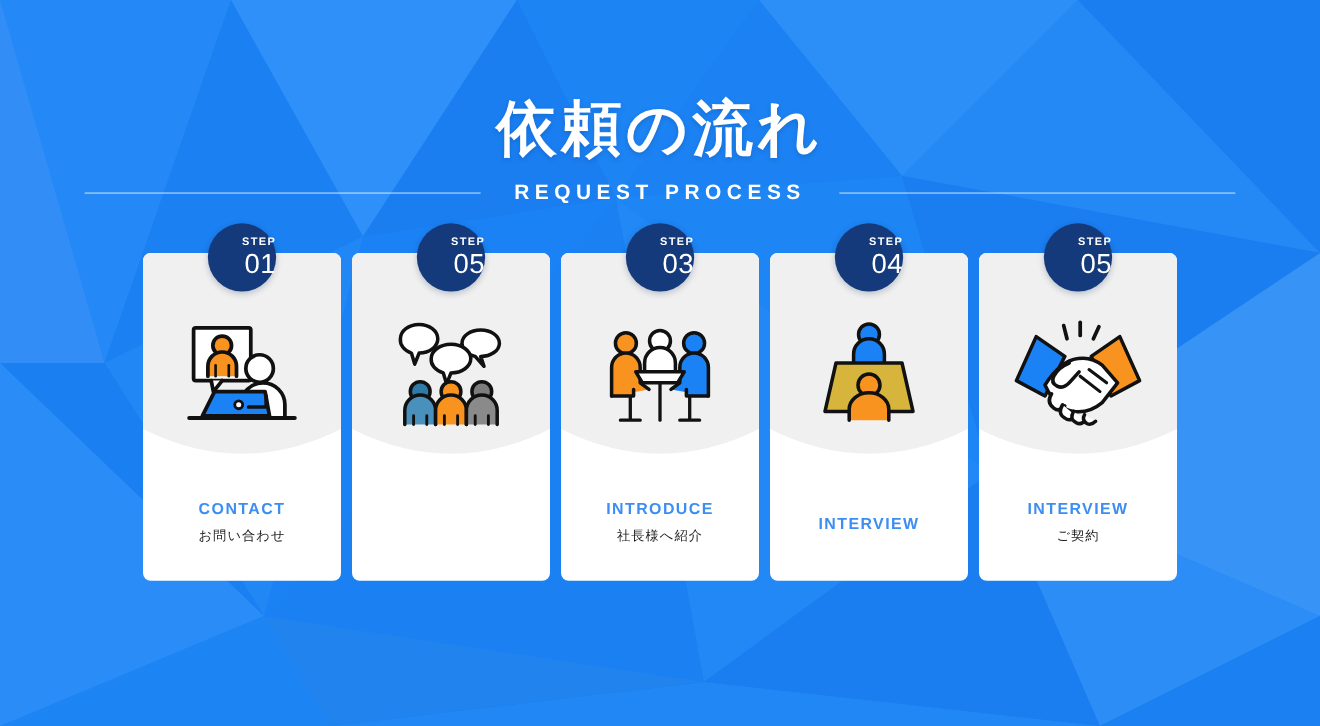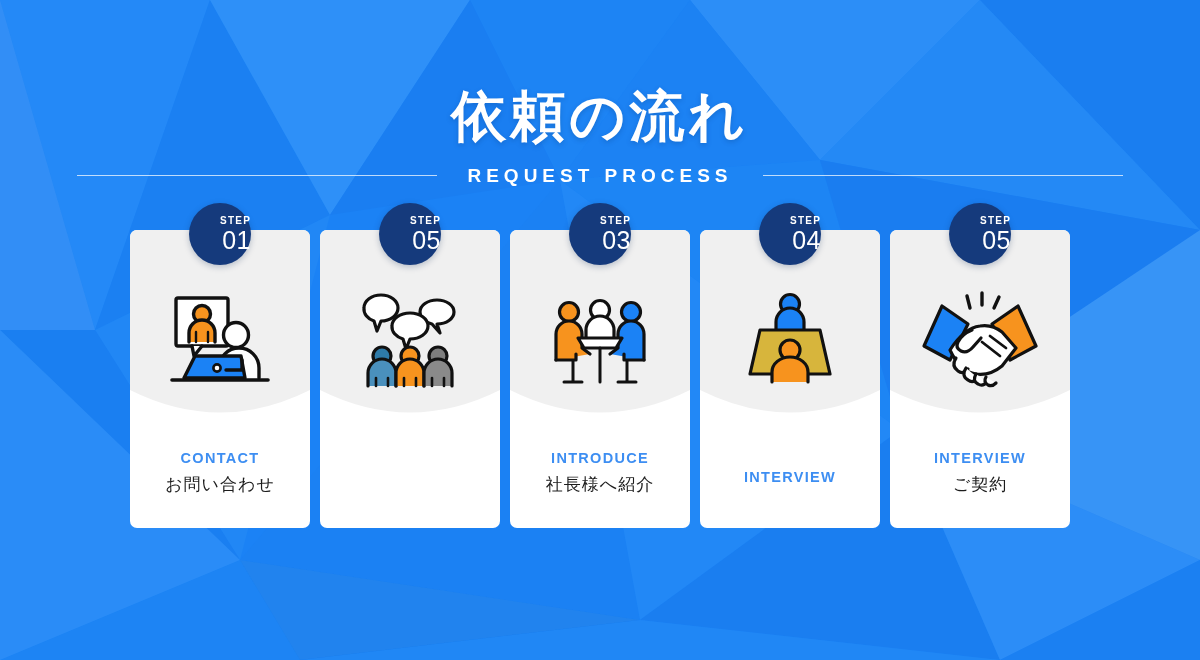--- a/index.html
+++ b/index.html
@@ -162,21 +162,21 @@
   .label-en {
     font-size: 14.5px;
     font-weight: 700;
     color: #3d8ef2;
     letter-spacing: 1.3px;
     line-height: 1;
     margin-bottom: 10px;
   }
   .label-ja {
     font-family: "DejaVu Sans", "Liberation Sans", sans-serif;
-    font-size: 17px;
+    font-size: 12px;
     font-weight: 400;
     color: #1c1c1c;
     letter-spacing: 1px;
     line-height: 1.1;
   }
 </style>
 </head>
 <body>
 
 <div class="stage">

